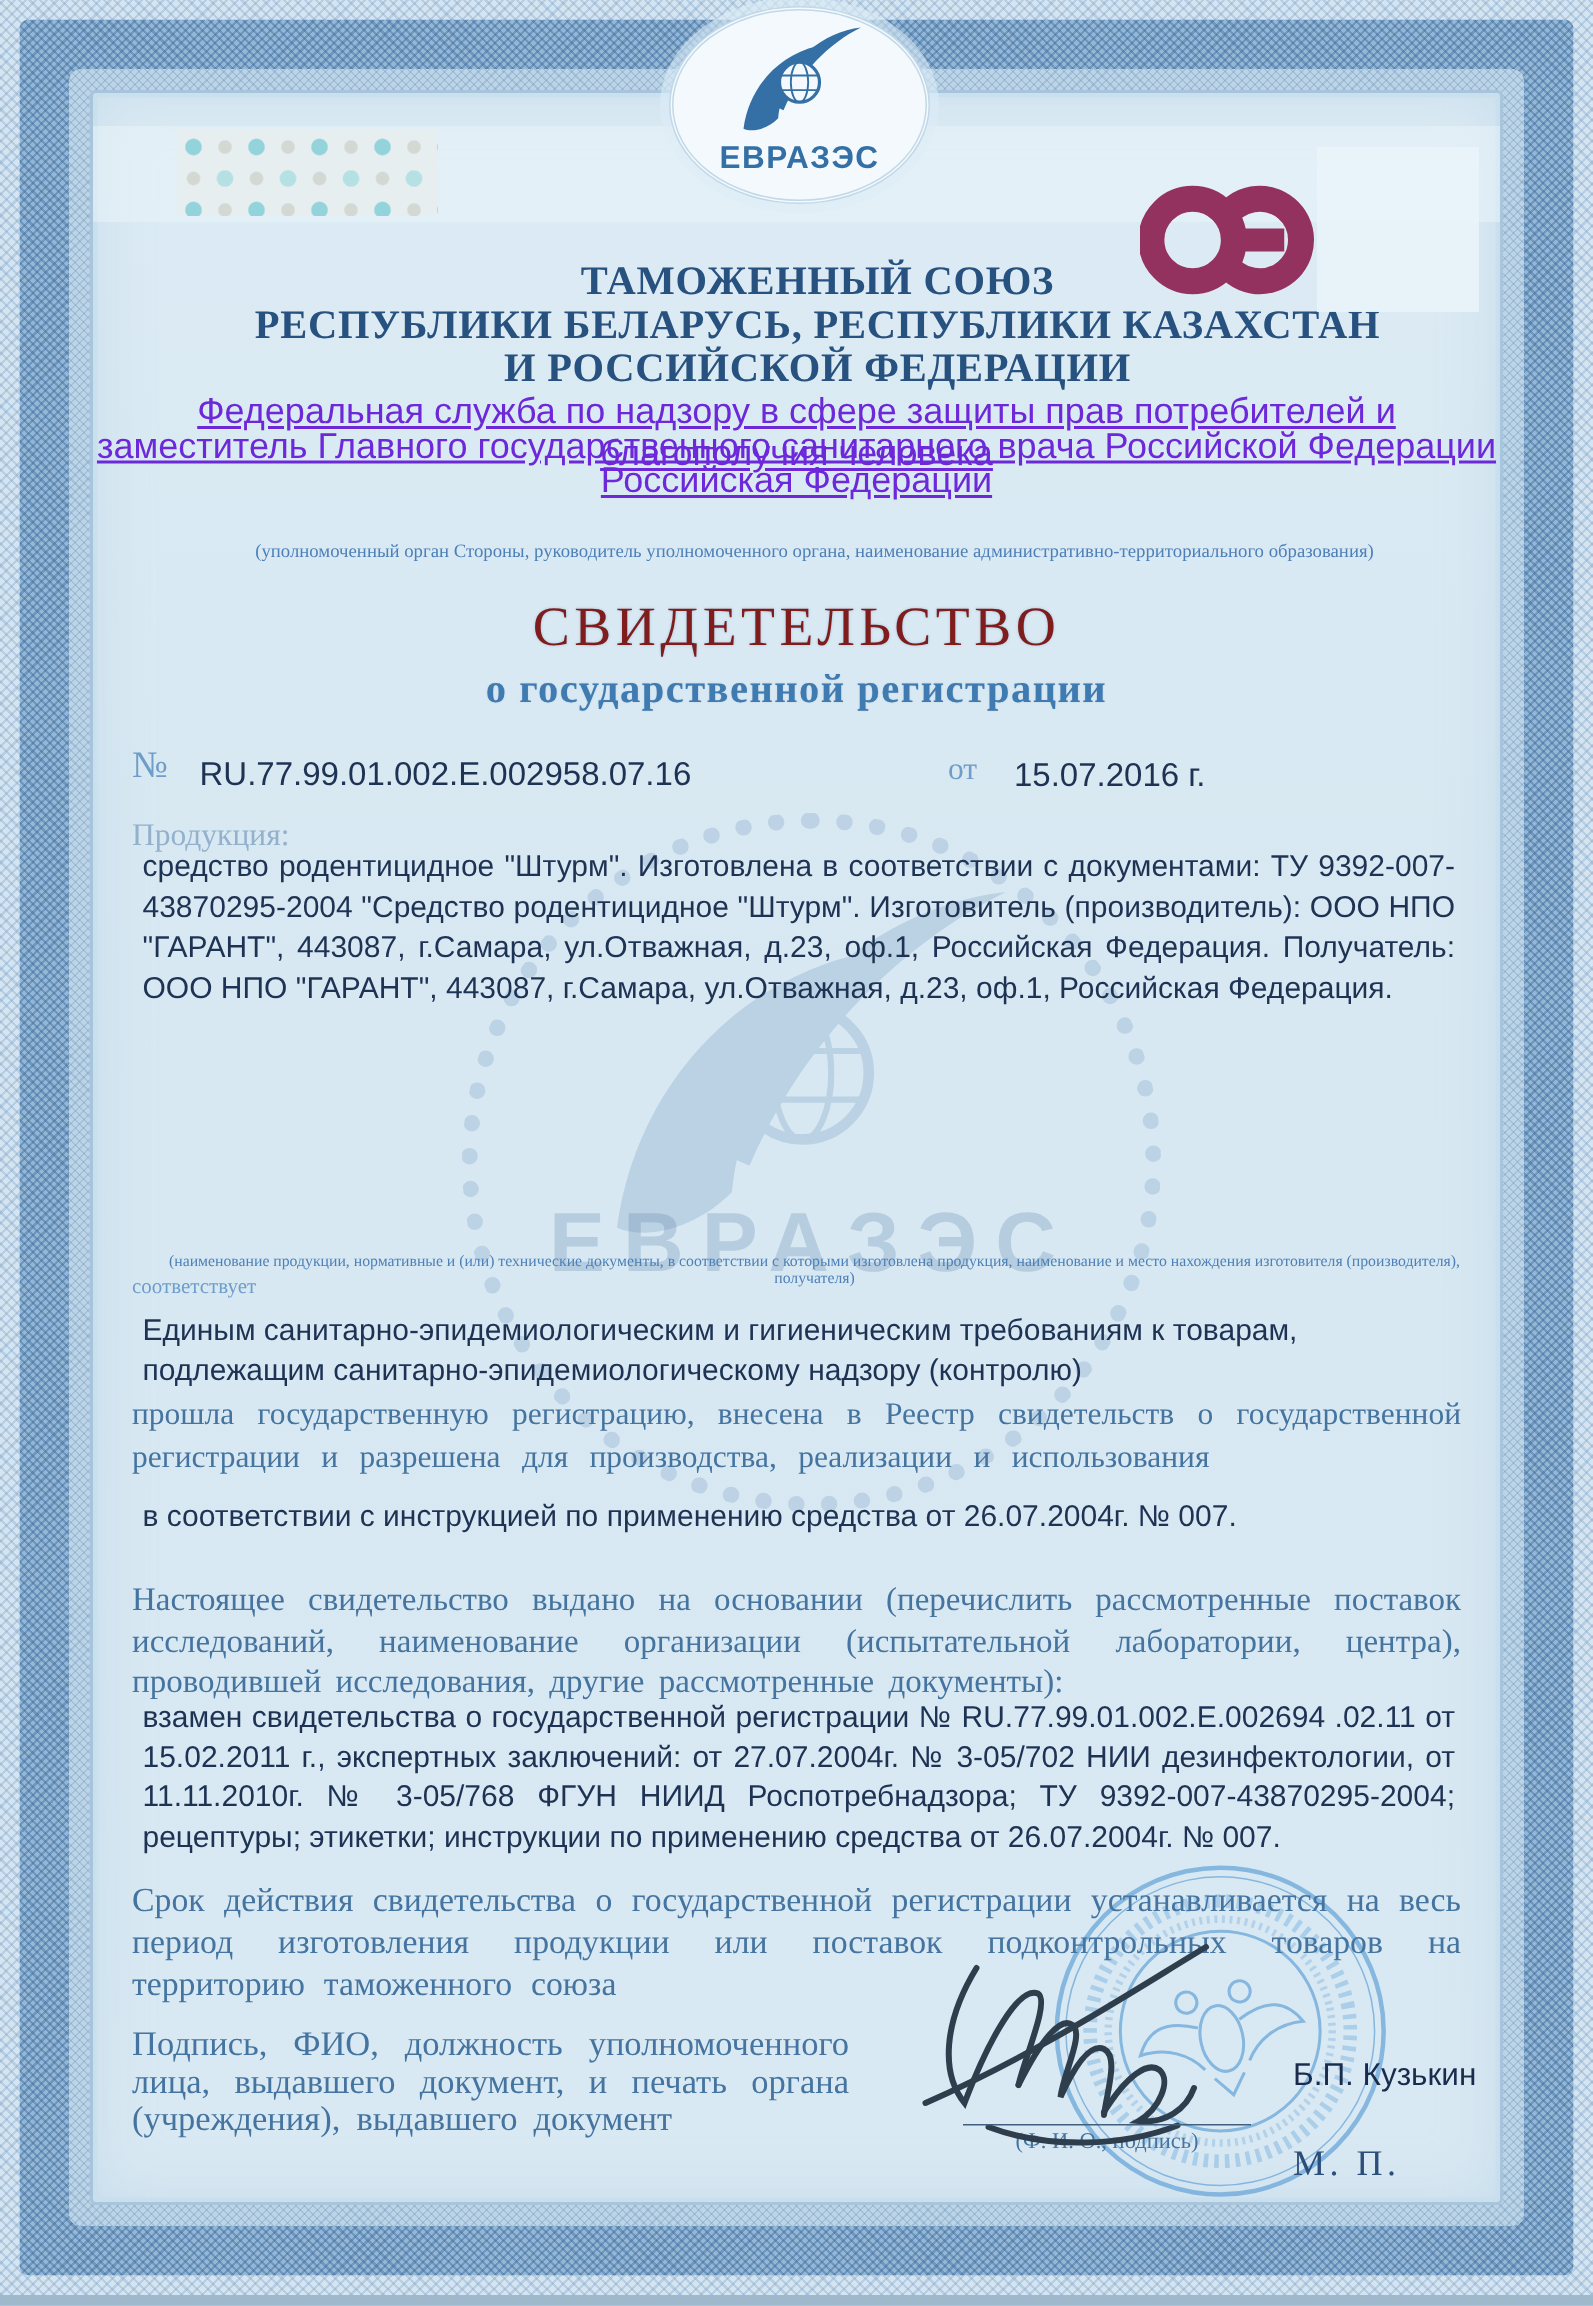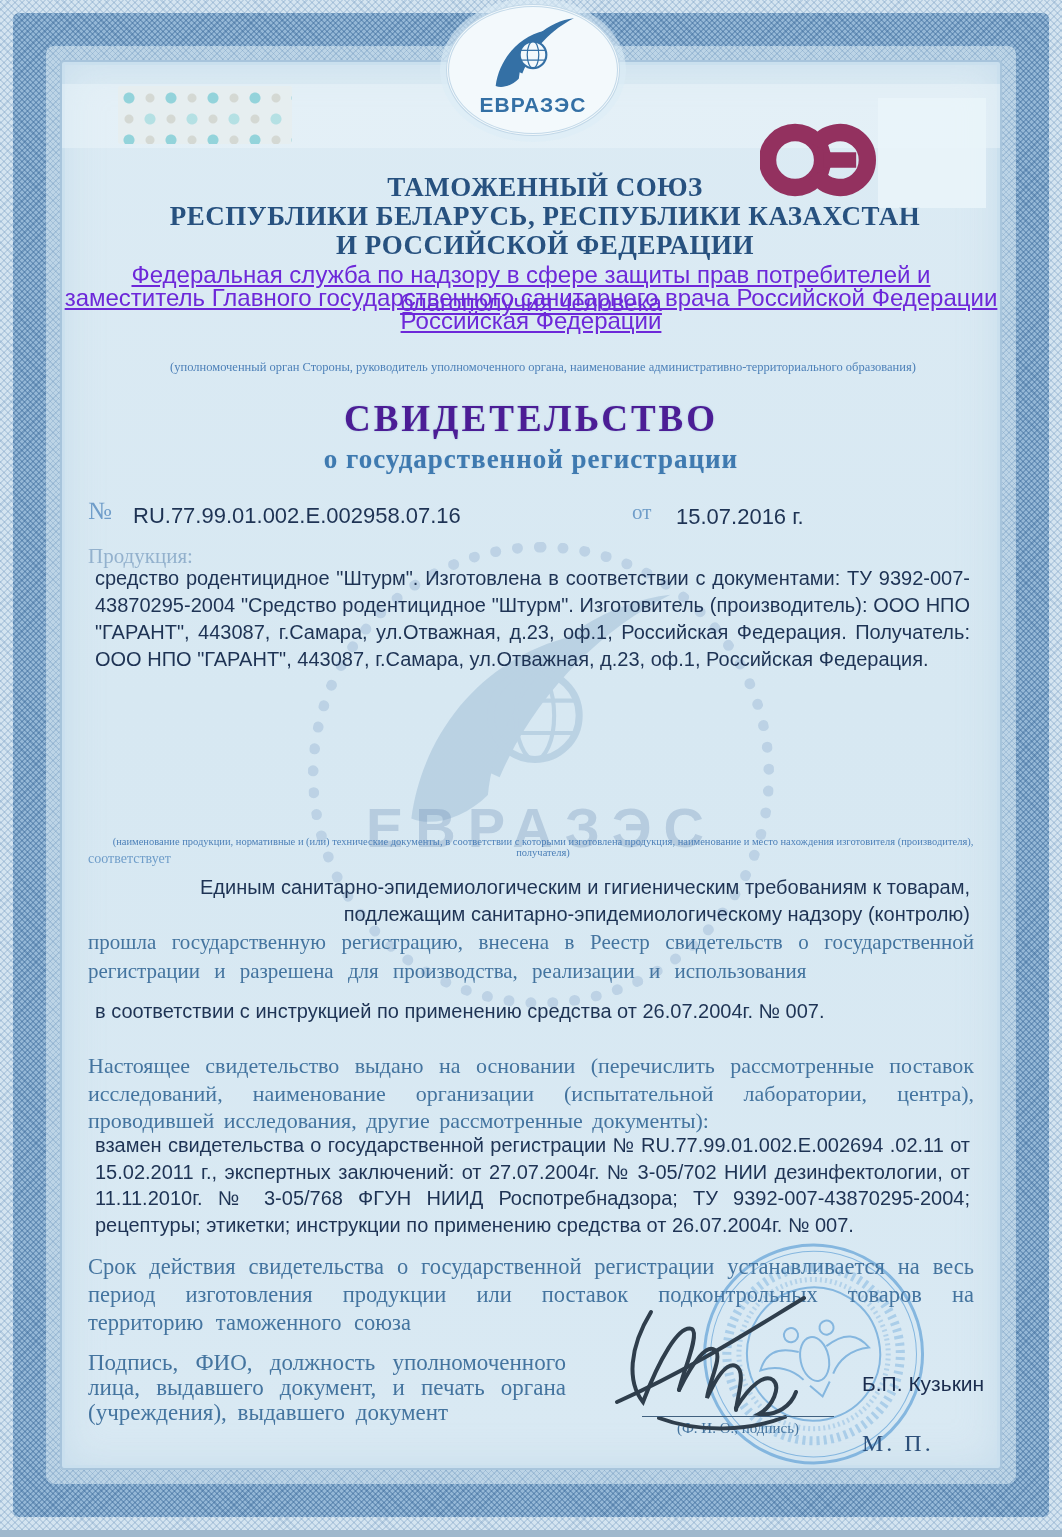--- a/index.html
+++ b/index.html
@@ -51,25 +51,25 @@
   .wm svg{position:absolute;left:66px;top:24px;opacity:.20;}
   .wm-text{position:absolute;left:0;right:0;top:242px;text-align:center;font-weight:bold;
       font-size:56px;letter-spacing:12px;color:rgba(105,140,178,.30);}
   
   .serif{font-family:"Liberation Serif",serif;}
   .abs{position:absolute;z-index:2;}
   .ctr{left:62px;right:62px;text-align:center;}
   .hdr{font-weight:bold;font-size:27px;color:#27517f;letter-spacing:.5px;padding-left:28px;}
   .agency{font-size:24px;color:#6d28d9;text-decoration:underline;}
   .cap{color:#4d80b8;margin-left:24px;}
-  .doc-title{font-weight:bold;color:#4c1d95;letter-spacing:3px;font-size:37px;
+  .doc-title{font-weight:normal;color:#7f1d1d;letter-spacing:3px;font-size:37px;
      text-shadow:0 0 2px rgba(100,150,195,.45);}
   .doc-sub{font-weight:bold;color:#3f7ab0;letter-spacing:1px;font-size:27px;
      text-shadow:0 0 1px rgba(100,150,195,.4);}
-  .body-sans{font-size:20px;line-height:27px;color:#1e3354;text-align:right;}
+  .body-sans{font-size:20px;line-height:27px;color:#1e3354;}
   .tmpl{color:#44749f;}
   .faded{color:#93b1cd;}
   .lightlbl{color:#6f9dc9;}
   .just{text-align:justify;}
   .stamp{position:absolute;left:698px;top:1238px;z-index:1;opacity:.78;transform:rotate(-12deg);}
   .sig{position:absolute;left:598px;top:1290px;z-index:3;}
   .sig-line{position:absolute;left:642px;top:1416px;width:192px;border-top:1.5px solid #40607f;z-index:3;}
   .serial{color:#c8423d;font-size:31px;letter-spacing:6px;font-weight:bold;}
   .mp{color:#2c4f7a;font-size:24px;letter-spacing:3px;}
 </style>

